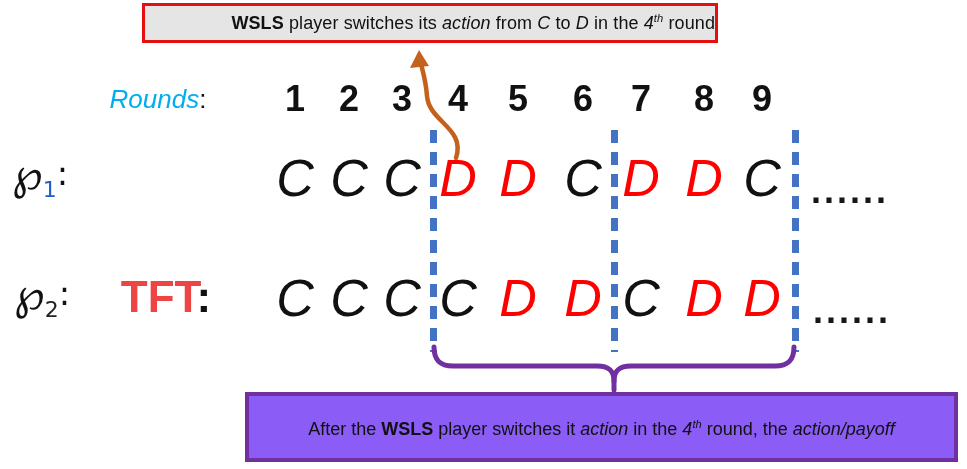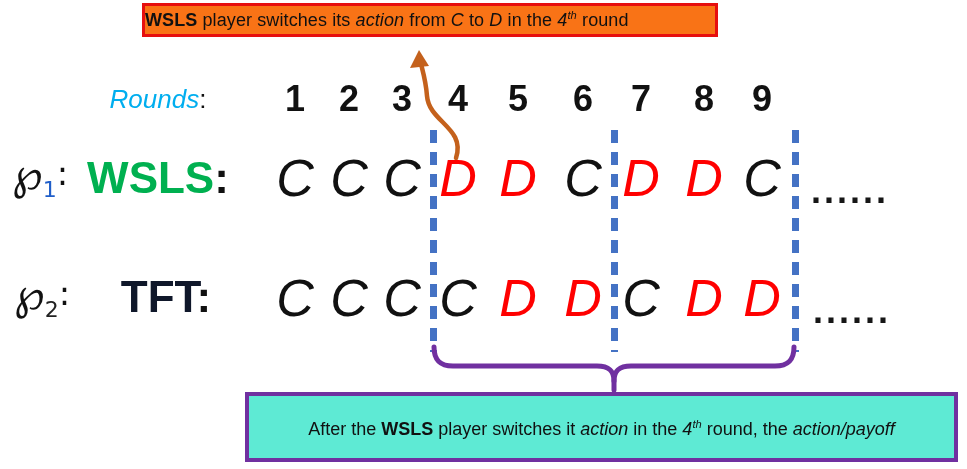--- a/index.html
+++ b/index.html
@@ -1,24 +1,24 @@
 <!DOCTYPE html>
 <html style="--red: #e60f0f; --purple: #7030a0; --orange: #c4611c; --dashblue: #4472c4; --lightblue: #00aeef; --wsls_green: #00b050; --tft_blue: #0070c0; --defect_red: #ff0000; --cooperate_black: #111111;"><head>
 <meta charset="utf-8">
 <style>
   html,body{margin:0;padding:0;background:#ffffff;}
   body{font-family:"Liberation Sans", sans-serif; color:#111;}
   .canvas{position:relative;width:967px;height:469px;background:#fff;overflow:hidden;}
 
   
   .top-callout{
-    position:absolute;left:142px;top:3px;width:576px;height:34px;
+    position:absolute;left:142px;top:3px;width:576px;height:40px;
     box-sizing:border-box;border:3px solid var(--red,#e60f0f);
-    display:flex;align-items:center;justify-content:flex-start;
-    background:#f97316;white-space:nowrap;
+    display:flex;align-items:center;justify-content:flex-end;
+    background:#e5e5e5;white-space:nowrap;
   }
   .top-callout .runs{font-size:18px;letter-spacing:0.1px;}
 
   
   .rounds-label{
     position:absolute;left:158px;top:99px;transform:translate(-50%,-50%);
     font-size:26px;font-style:italic;white-space:nowrap;
   }
   .rounds-label .word{color:var(--lightblue,#00aeef);}
   .rounds-label .colon{color:#111;font-style:normal;}
@@ -56,21 +56,21 @@
   
   .overlay{position:absolute;left:0;top:0;width:967px;height:469px;pointer-events:none;}
   .arrow-path{fill:none;stroke:var(--orange,#c4611c);stroke-width:4.5;stroke-linecap:round;}
   .arrow-head{fill:var(--orange,#c4611c);}
   .brace-path{fill:none;stroke:var(--purple,#7030a0);stroke-width:5;stroke-linecap:round;}
 
   
   .bottom-callout{
     position:absolute;left:245px;top:392px;width:713px;height:70px;
     box-sizing:border-box;border:4px solid var(--purple,#7030a0);
-    background:#5eead4;display:flex;flex-direction:column;
+    background:#8b5cf6;display:flex;flex-direction:column;
     align-items:center;justify-content:center;gap:2px;
   }
   .bottom-callout .runs{font-size:18px;line-height:25px;white-space:nowrap;}
 
   sup{font-size:0.62em;}
 </style>
 </head>
 <body>
 
 <div class="canvas">
@@ -99,41 +99,38 @@
       <span class="cell round-num" style="left: 762px; top: 99px;">9</span>
     </div>
 
   <div class="dashline" style="left:430px"></div>
   <div class="dashline" style="left:611px"></div>
   <div class="dashline" style="left:792px"></div>
 
   <div class="player-label" style="left:12px;top:152px">
     <span>℘</span><span class="sub" style="color: rgb(31, 94, 201);">1</span><span class="colon">:</span>
   </div>
-  <div class="strategy" style="left:158px;top:178px">
-    <span style="color: rgb(0, 176, 80);">WSLS</span><span class="colon">:</span>
-  </div>
   <div>
       <span class="cell action-letter" style="left: 295px; top: 178px; color: rgb(17, 17, 17);">C</span>
       <span class="cell action-letter" style="left: 349px; top: 178px; color: rgb(17, 17, 17);">C</span>
       <span class="cell action-letter" style="left: 402px; top: 178px; color: rgb(17, 17, 17);">C</span>
       <span class="cell action-letter" style="left: 458px; top: 178px; color: rgb(255, 0, 0);">D</span>
       <span class="cell action-letter" style="left: 518px; top: 178px; color: rgb(255, 0, 0);">D</span>
       <span class="cell action-letter" style="left: 583px; top: 178px; color: rgb(17, 17, 17);">C</span>
       <span class="cell action-letter" style="left: 641px; top: 178px; color: rgb(255, 0, 0);">D</span>
       <span class="cell action-letter" style="left: 704px; top: 178px; color: rgb(255, 0, 0);">D</span>
       <span class="cell action-letter" style="left: 762px; top: 178px; color: rgb(17, 17, 17);">C</span>
     </div>
   <div class="ellipsis" style="left:850px;top:191px">......</div>
 
   <div class="player-label" style="left:14px;top:272px">
     <span>℘</span><span class="sub" style="color: rgb(34, 34, 34);">2</span><span class="colon">:</span>
   </div>
   <div class="strategy" style="left:166px;top:297px">
-    <span style="color: #0f172a;">TFT</span><span class="colon">:</span>
+    <span style="color: #ef4444;">TFT</span><span class="colon">:</span>
   </div>
   <div>
       <span class="cell action-letter" style="left: 295px; top: 298px; color: rgb(17, 17, 17);">C</span>
       <span class="cell action-letter" style="left: 349px; top: 298px; color: rgb(17, 17, 17);">C</span>
       <span class="cell action-letter" style="left: 402px; top: 298px; color: rgb(17, 17, 17);">C</span>
       <span class="cell action-letter" style="left: 458px; top: 298px; color: rgb(17, 17, 17);">C</span>
       <span class="cell action-letter" style="left: 518px; top: 298px; color: rgb(255, 0, 0);">D</span>
       <span class="cell action-letter" style="left: 583px; top: 298px; color: rgb(255, 0, 0);">D</span>
       <span class="cell action-letter" style="left: 641px; top: 298px; color: rgb(17, 17, 17);">C</span>
       <span class="cell action-letter" style="left: 704px; top: 298px; color: rgb(255, 0, 0);">D</span>

